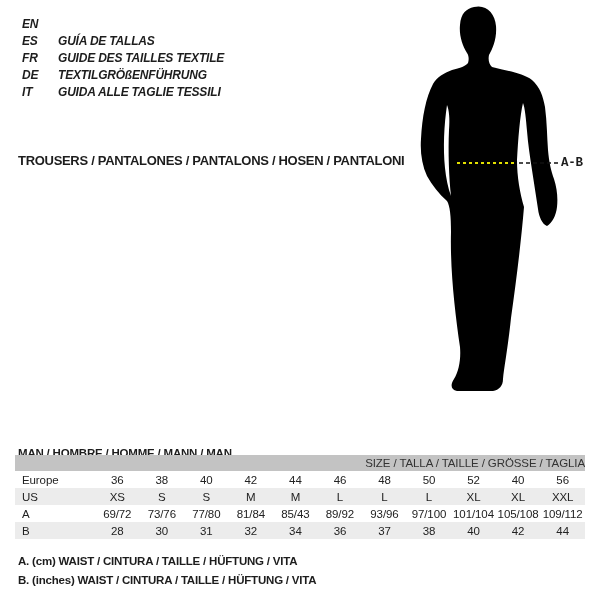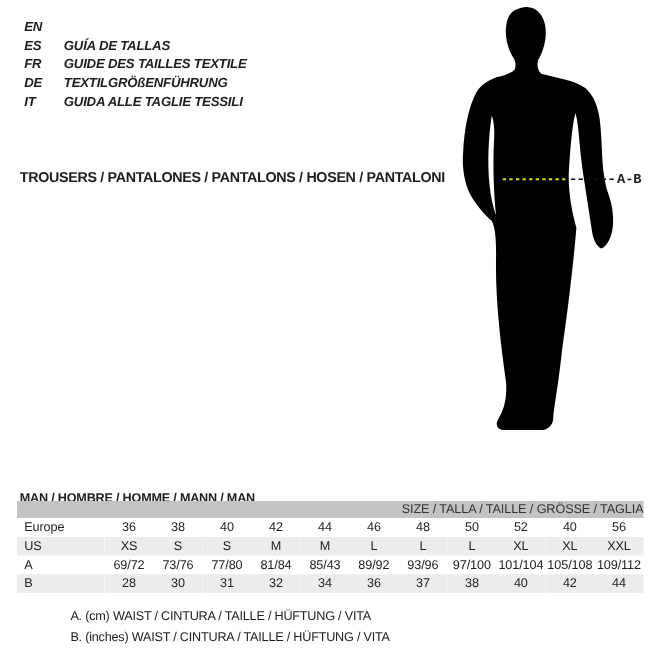--- a/index.html
+++ b/index.html
@@ -44,21 +44,21 @@
   }
   .size-table td{height:17px;text-align:center;padding:0;vertical-align:middle;white-space:nowrap;overflow:hidden;}
   .size-table td.label{text-align:left;padding-left:7px;}
   .size-table tr.thead td{
     background:var(--header-bg,#c3c3c3);
     text-align:right;padding-left:7px;height:16px;color:#333;
   }
   .size-table tr.alt td{background:var(--alt-row-bg,#ececec);}
   
   .footnotes{position:absolute;left:18px;top:552px;}
-  .footnote{font-weight:normal;font-size:11.5px;letter-spacing:-0.2px;line-height:18.5px;white-space:nowrap;margin-left:46px;}
+  .footnote{font-weight:bold;font-size:11.5px;letter-spacing:-0.2px;line-height:18.5px;white-space:nowrap;}
 </style>
 </head>
 <body>
 
 <div class="canvas">
 
   <div class="lang-block">
     <div class="lang-row">
       <span class="lang-code">EN</span>
     </div>

